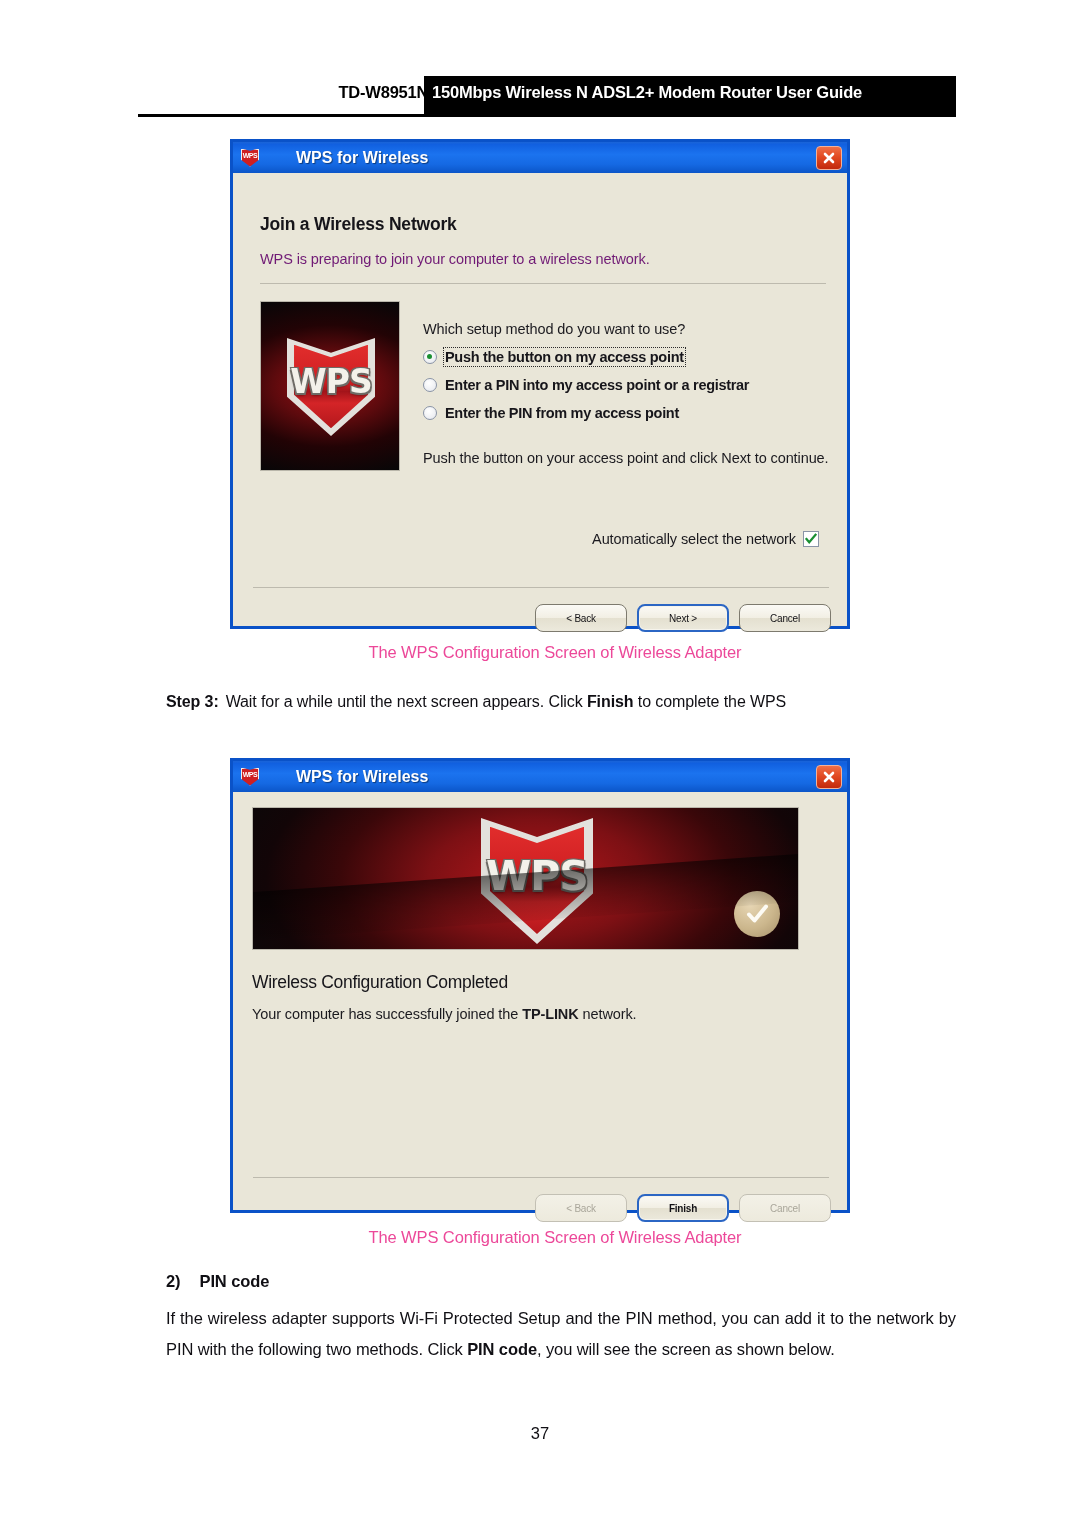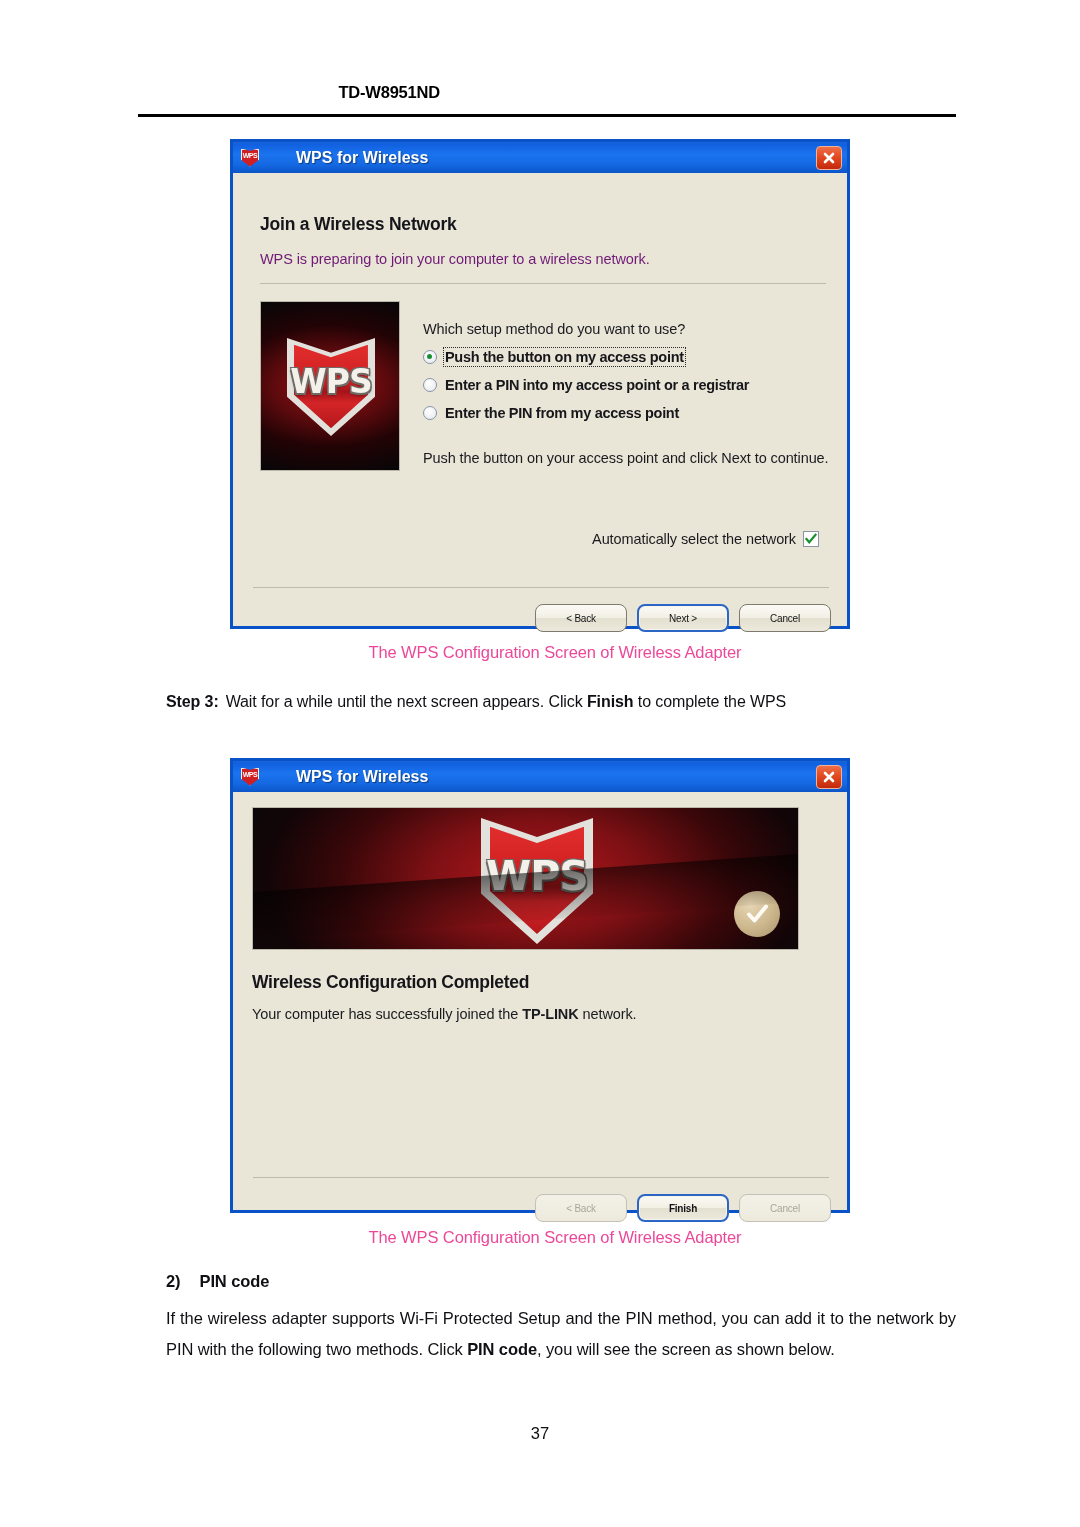--- a/index.html
+++ b/index.html
@@ -333,21 +333,21 @@
 
   
   #dialog-two {
     left: 230px; top: 758px;
     width: 620px; height: 455px;
   }
   .d2-heading {
     position: absolute;
     left: 19px; top: 180px;
     font-size: 17.5px;
-    font-weight: bold;
+    font-weight: normal;
     color: #16151a;
     letter-spacing: -0.3px;
   }
   .d2-sub {
     position: absolute;
     left: 19px; top: 214px;
     font-size: 14.5px;
     color: #1b1a1f;
     letter-spacing: -0.1px;
   }
@@ -408,20 +408,23 @@
     text-align: center;
     font-size: 16.5px;
     color: #100f14;
   }
 </style>
 </head>
 <body>
 
 <div class="page-header">
   <div class="header-model">TD-W8951ND</div>
+  <div class="header-band">
+    <div class="header-band-text">150Mbps Wireless N ADSL2+ Modem Router User Guide</div>
+  </div>
   <div class="header-rule"></div>
 </div>
 
 <div class="dialog" id="dialog-one">
   <div class="titlebar">
     <div class="title-icon">
       <div class="shield"></div>
       <div class="shield-txt">WPS</div>
     </div>
     <div class="title-text">WPS for Wireless</div>

